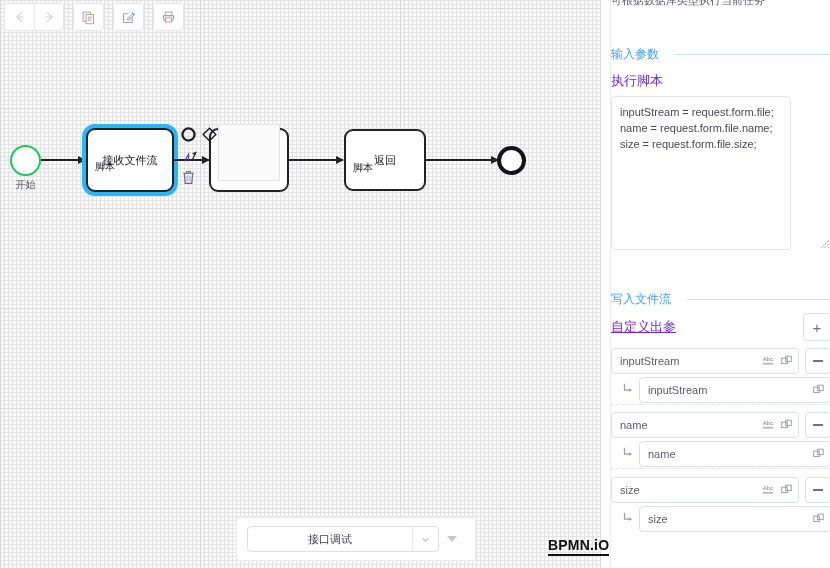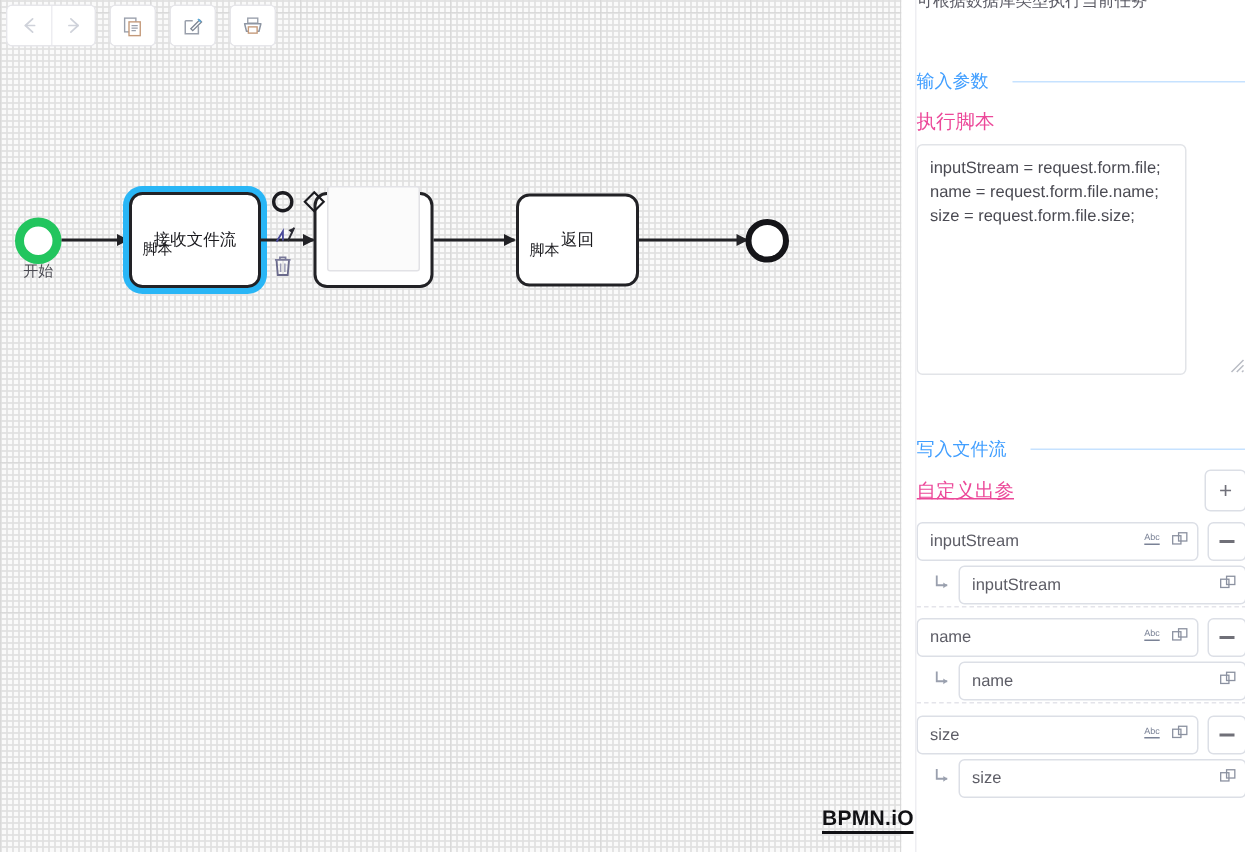--- a/index.html
+++ b/index.html
@@ -79,21 +79,21 @@
   .task.selected {
     box-shadow: 0 0 0 4px #29b6f6;
     border-radius: 9px;
   }
 
   .event {
     position: absolute;
     border-radius: 50%;
     background: #ffffff;
   }
-  .event.start { border: 6px solid #22c55e; }
+  .event.start { border: 2px solid #22c55e; }
   .event.end   { border: 4px solid #141418; }
   .event-label {
     position: absolute;
     top: 100%; left: 50%; transform: translateX(-50%);
     margin-top: 4px;
     font-size: 10px; color: #4a4a52; white-space: nowrap;
   }
 
   .flow { position: absolute; height: 2px; background: #222226; }
   .flow .arrow {
@@ -205,21 +205,21 @@
     padding: 0;
   }
   .section-head .title {
     font-size: 12px; color: #409eff; white-space: nowrap;
   }
   .section-head .rule {
     flex: 1; height: 1px; background: #c6e2ff;
   }
 
   .field-label {
-    font-size: 13px; color: #ec4899;
+    font-size: 13px; color: #6d28d9;
   }
 
   #script-box {
     position: absolute; left: 0; top: 96px;
     width: 180px; height: 154px;
     background: #ffffff;
     border: 1px solid #e2e4e8;
     border-radius: 4px;
     padding: 7px 8px;
     font-size: 11px; line-height: 16px;
@@ -434,20 +434,33 @@
         <svg width="17" height="17" viewBox="0 0 18 18">
           <path d="M3.5 4.5 H14.5" stroke="#7a7a9a" stroke-width="1.4"></path>
           <path d="M7 4.5 V2.8 H11 V4.5" fill="none" stroke="#7a7a9a" stroke-width="1.2"></path>
           <path d="M4.6 4.8 L5.5 15.2 H12.5 L13.4 4.8" fill="none" stroke="#6a6a8c" stroke-width="1.3"></path>
           <path d="M7.5 7 V13 M10.5 7 V13" stroke="#9a9ab4" stroke-width="1"></path>
         </svg>
       </div>
     </div>
   </div>
 
+  <div id="debug-panel">
+    <div id="debug-select">
+      <span id="debug-select-label">接口调试</span>
+      <span id="debug-select-caret">
+        <svg width="11" height="11" viewBox="0 0 14 14">
+          <path d="M3.5 5.5 L7 9 L10.5 5.5" fill="none" stroke="#b7bcc6" stroke-width="1.3" stroke-linecap="round" stroke-linejoin="round"></path>
+        </svg>
+      </span>
+    </div>
+    <div id="debug-panel-caret">
+      <span class="caret-down"></span>
+    </div>
+  </div>
 
   <div id="bpmn-logo">BPMN.iO</div>
 
   <div id="props">
     <div id="props-scroll">
 
       <div class="clipped-text">可根据数据库类型执行当前任务</div>
 
       <div class="section-head" style="position:absolute; left:0; top:46px; width:220px;">
         <span class="title">输入参数</span>

